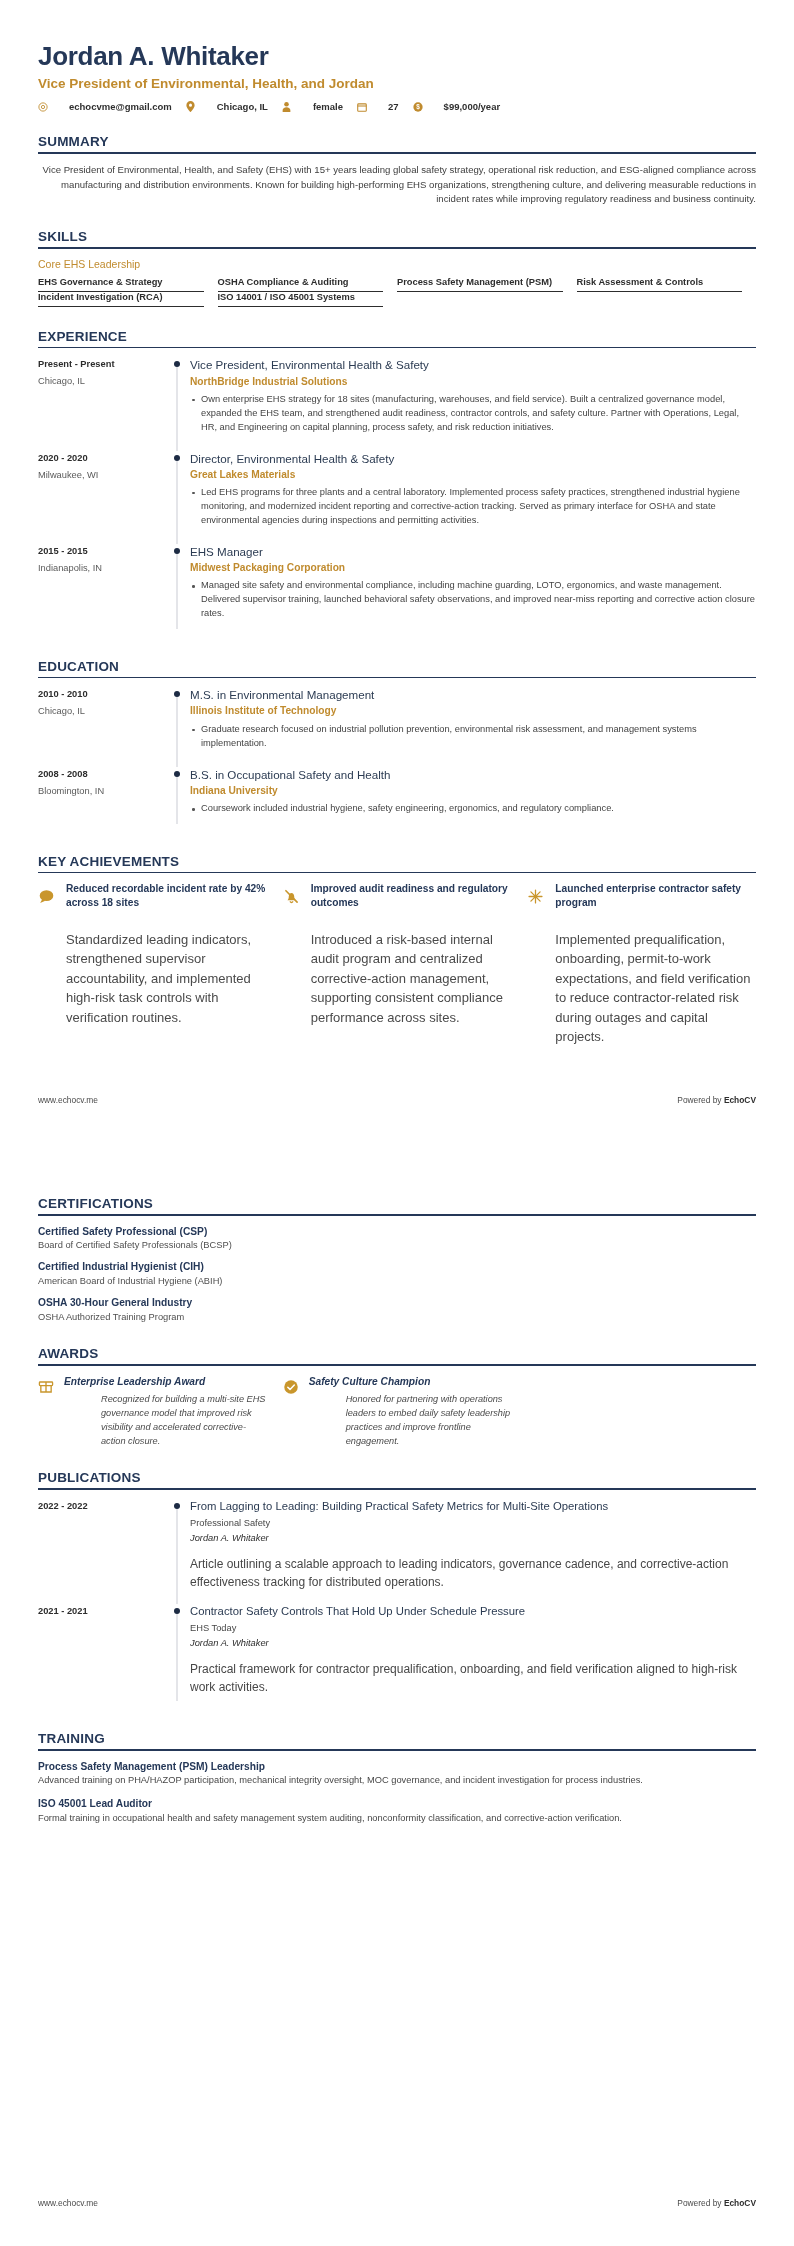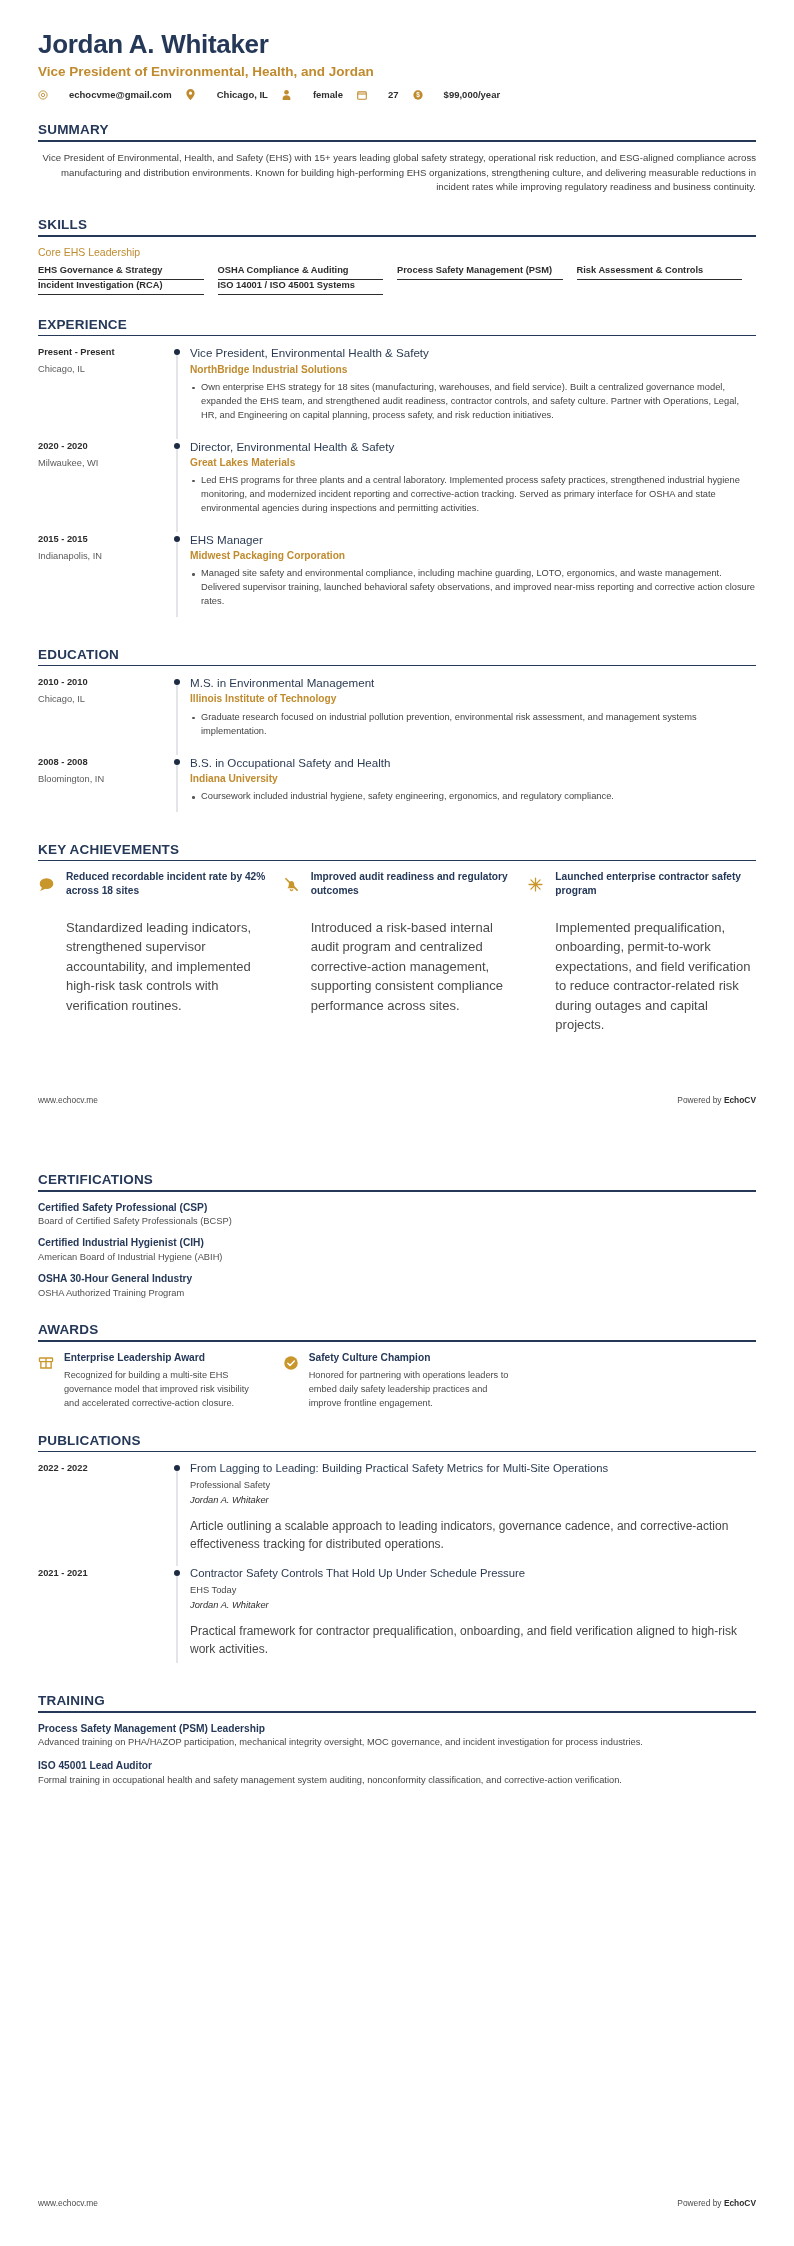--- a/index.html
+++ b/index.html
@@ -13,21 +13,21 @@
   }
 
   .page {
     width: 794px;
     min-height: 2246px;
     position: relative;
     padding: 0;
   }
 
   .inner {
-    padding: 0 38px;
+    padding: 12px 38px;
   }
 
   
   .header { padding-top: 30px; }
 
   .name {
     font-size: 26px;
     font-weight: 700;
     color: #253858;
     letter-spacing: -0.3px;
@@ -276,20 +276,21 @@
     color: #4f4f4f;
     line-height: 1.4;
     margin-top: 1px;
   }
 
   
   .awards-grid {
     display: flex;
     gap: 16px;
     margin-top: 4px;
+    font-style: italic;
   }
 
   .award-card {
     flex: 1 1 0;
     display: flex;
     gap: 8px;
     min-width: 0;
     max-width: 33.33%;
   }
 
@@ -306,20 +307,21 @@
     font-weight: 700;
     color: #253858;
     line-height: 1.35;
   }
 
   .award-desc {
     font-size: 9.2px;
     line-height: 1.5;
     color: #4a4a4a;
     margin-top: 5px;
+    margin-left: 37px;
   }
 
   
   .pub-title {
     font-size: 11.3px;
     color: #2b3b52;
     line-height: 1.32;
   }
 
   .pub-venue {

